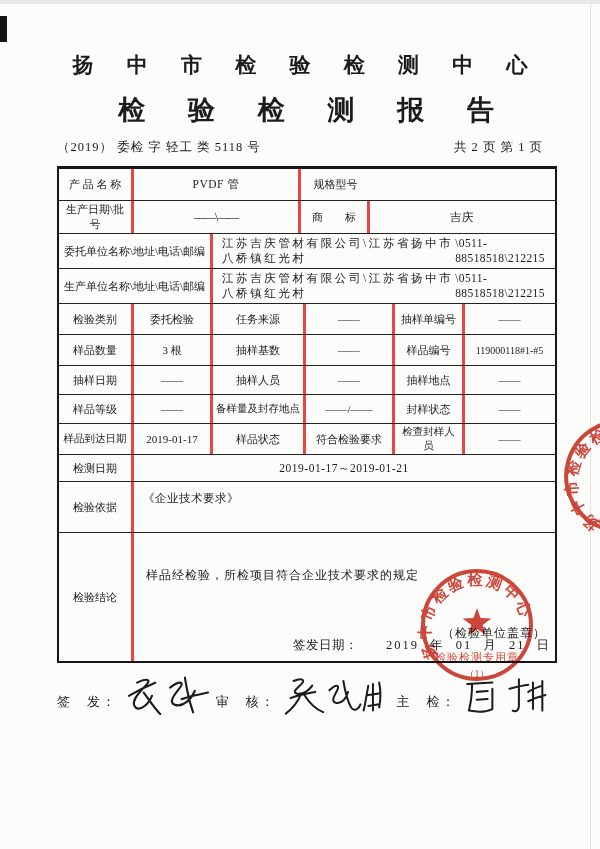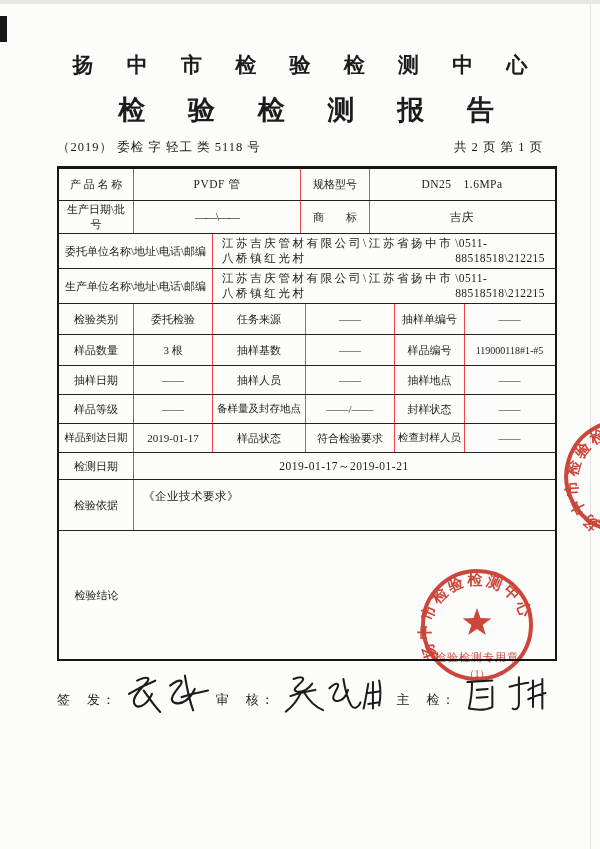--- a/index.html
+++ b/index.html
@@ -28,21 +28,21 @@
 
   
   .report-table{
     margin:10px 0 0 57px;width:500px;box-sizing:border-box;
     border:2.5px solid #161616;border-top-width:3px;
   }
   .trow{display:flex;border-bottom:1px solid #222;}
   .trow:last-child{border-bottom:none;}
   .cell{
     display:flex;align-items:center;justify-content:center;text-align:center;
-    box-sizing:border-box;border-right:1px solid #ef4444;
+    box-sizing:border-box;border-right:3px solid #ef4444;
     font-size:11.5px;letter-spacing:0.5px;padding:1px 3px;
   }
   .cell:last-child{border-right:none;}
   .cell.left{justify-content:flex-start;text-align:left;padding:2px 9px;}
   .cell.small{font-size:11px;letter-spacing:0;}
   .h31{min-height:31px}.h33{min-height:33px}.h30{min-height:30px}
   .h28{min-height:28px}.h26{min-height:26px}.h50{min-height:50px}
   .h128{min-height:128px}.h45{min-height:45px}
   .w75{flex:0 0 75px}.w167{flex:0 0 167px}.w69{flex:0 0 69px}.w184{flex:0 0 184px}
   .w154{flex:0 0 154px}.w341{flex:0 0 341px}
@@ -86,21 +86,20 @@
       <span>共 2 页 第 1 页</span>
     </div>
   </div>
 
   <div class="report-table">
 
     <div class="trow">
       <div class="cell w75 h31 small">产 品 名 称</div>
       <div class="cell w167 h31">PVDF 管</div>
       <div class="cell w69 h31 small">规格型号</div>
-      <div class="cell w184 h31">DN25　1.6MPa</div>
     </div>
 
     <div class="trow">
       <div class="cell w75 h31 small">生产日期\批号</div>
       <div class="cell w167 h31 dash">——\——</div>
       <div class="cell w69 h31 small">商　　标</div>
       <div class="cell w184 h31">吉庆</div>
     </div>
 
     <div class="trow">
@@ -169,20 +168,28 @@
       <div class="cell w420 h26">2019-01-17～2019-01-21</div>
     </div>
 
     <div class="trow">
       <div class="cell w75 h50 small">检验依据</div>
       <div class="cell w420 h50 left" style="align-items:flex-start;padding-top:9px;">《企业技术要求》</div>
     </div>
 
     <div class="trow">
       <div class="cell w75 h128 small">检验结论</div>
+      <div class="cell w420 h128 conclusion-cell">
+        <span class="conclusion-text">样品经检验，所检项目符合企业技术要求的规定</span>
+        <span class="seal-note">（检验单位盖章）</span>
+        <span class="issue-line">
+          <span>签发日期：</span>
+          <span class="date">2019 年 01 月 21 日</span>
+        </span>
+      </div>
     </div>
 
   </div>
 
   <div class="stamp stamp-main">
     <svg width="130" height="130" viewBox="0 0 130 130">
       <defs>
         <path id="arcMain" d="M 26,96 A 47,47 0 1 1 104,96" fill="none"></path>
       </defs>
       <circle cx="65" cy="63" r="54" fill="none" stroke-width="4" stroke="#cc392d"></circle>

